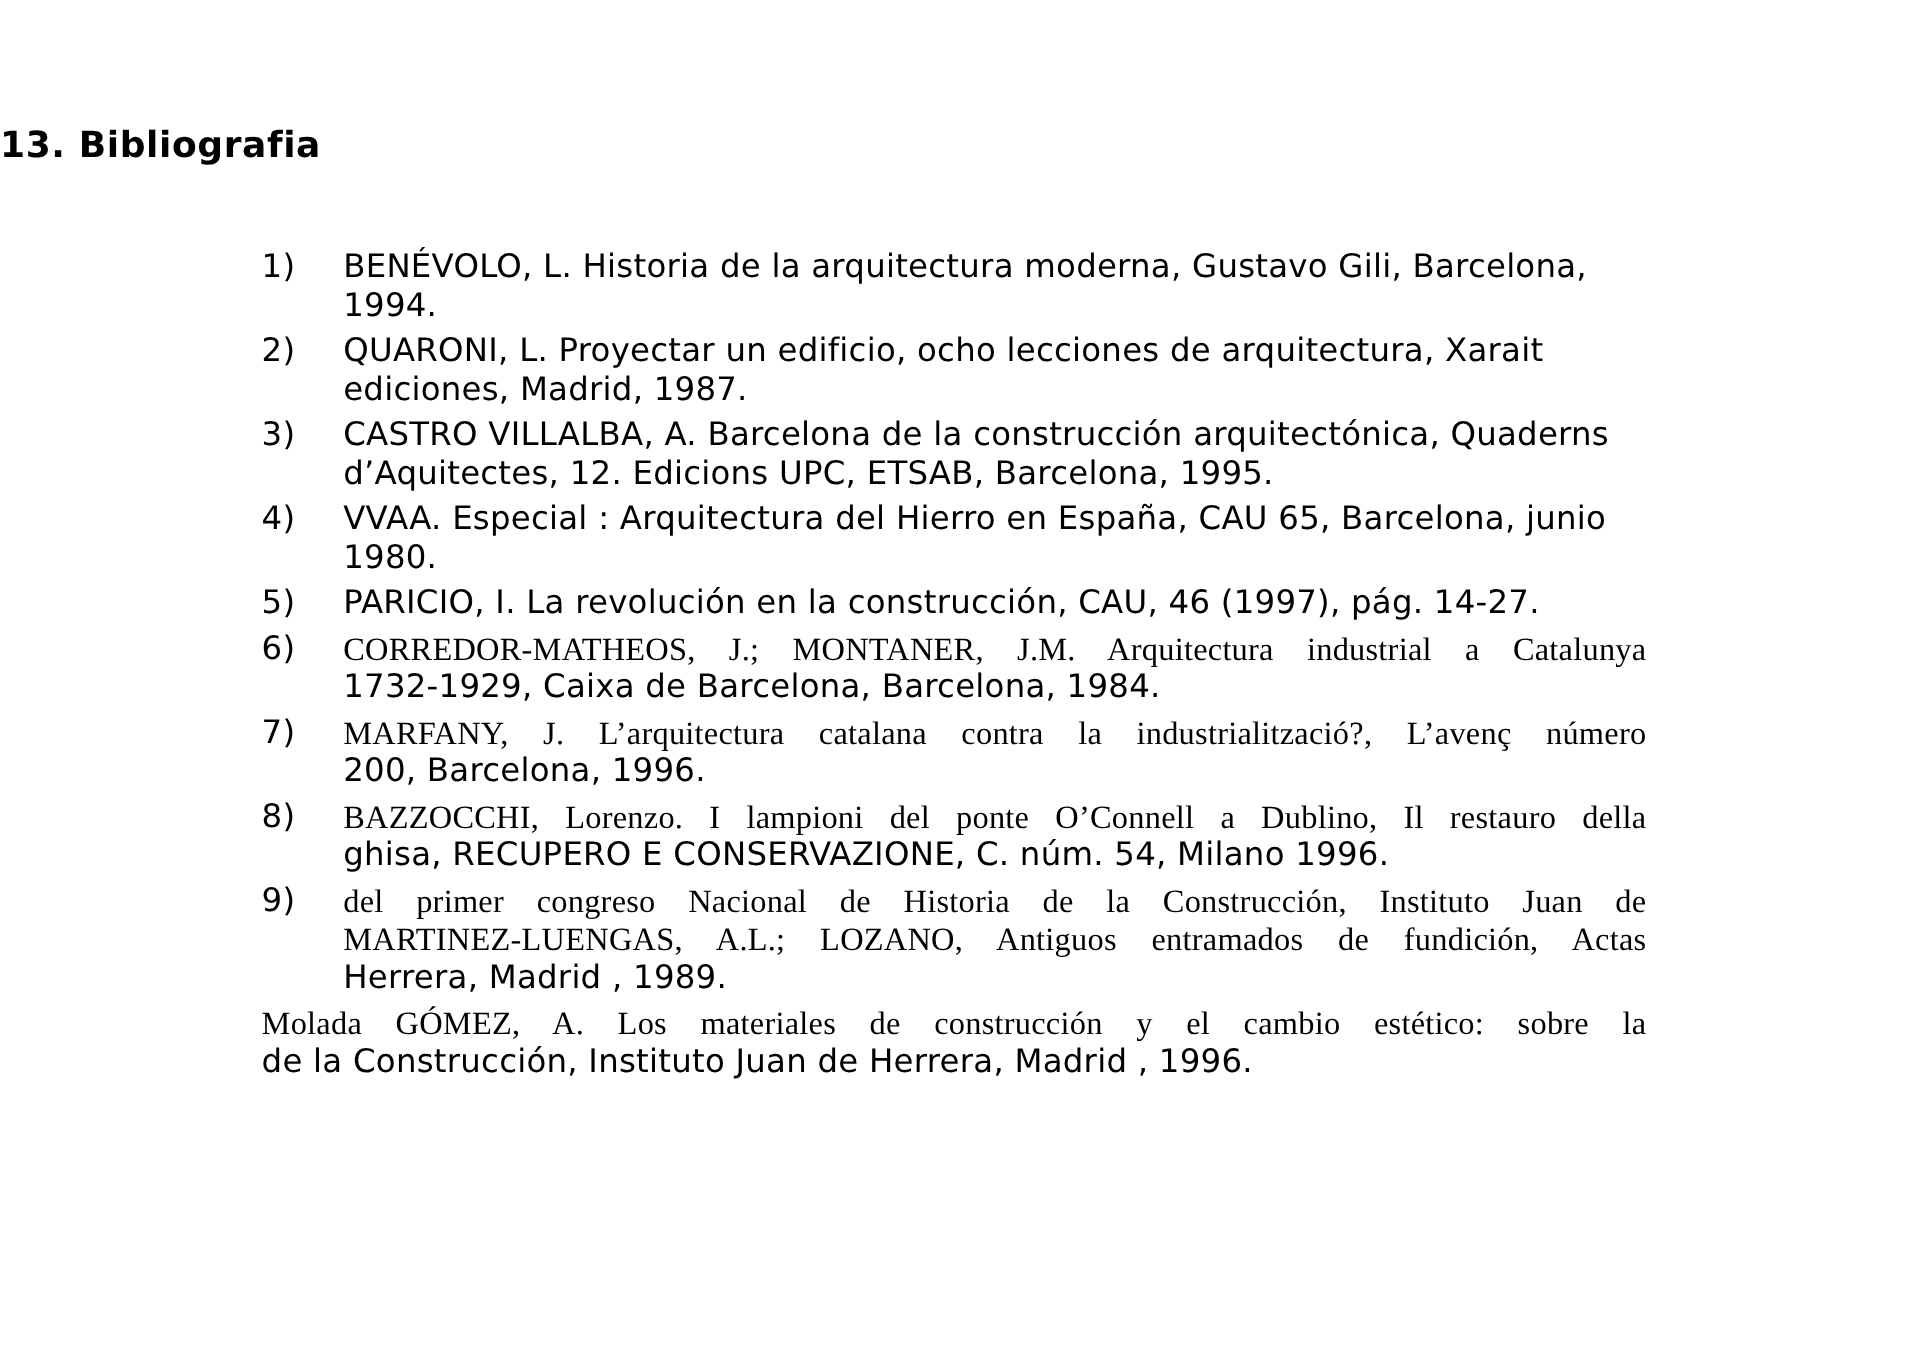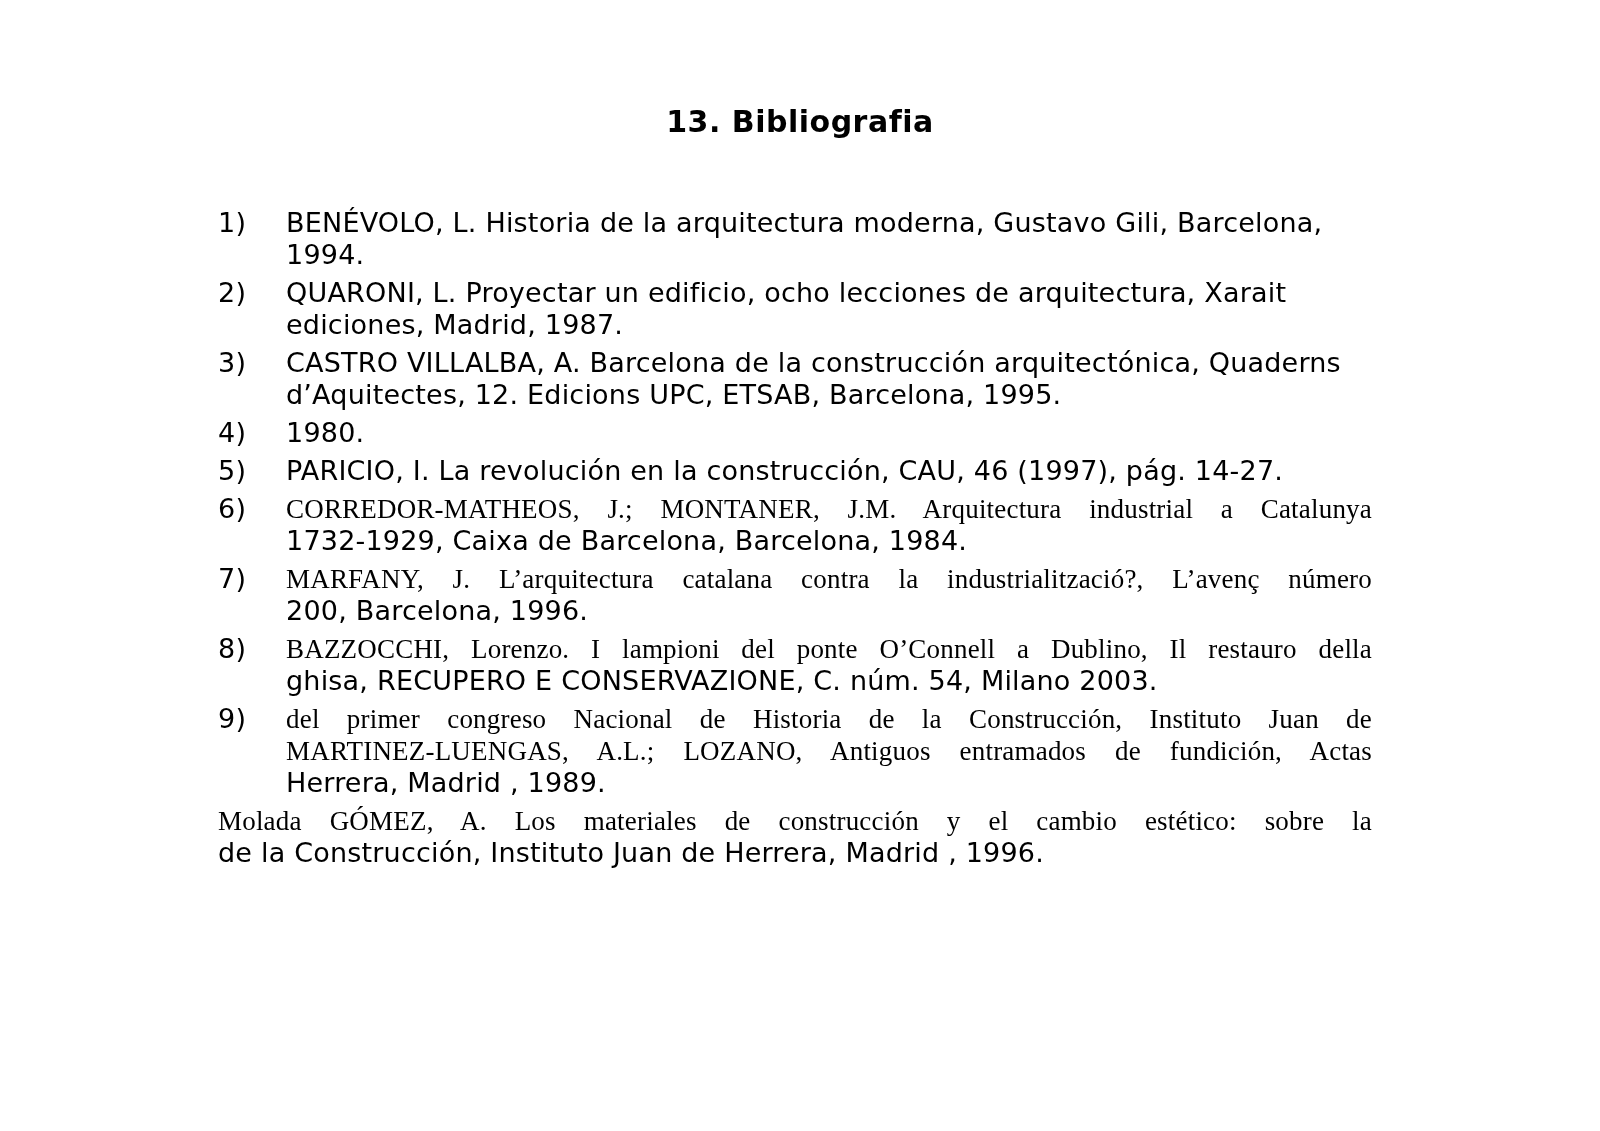--- a/index.html
+++ b/index.html
@@ -11,21 +11,21 @@
   }
   .page {
     position: relative;
     width: 1600px; height: 1131px;
     background: #ffffff;
     overflow: hidden;
   }
   .title {
     position: absolute;
     top: 104px; left: 0; width: 1600px;
-    text-align: center;
+    text-align: left;
     font-size: 30px; font-weight: bold;
     line-height: 36px;
     letter-spacing: 0.5px;
   }
   .bib {
     position: absolute;
     left: 218px; top: 207px; width: 1154px;
     font-size: 27px; line-height: 32px;
     letter-spacing: 0.2px;
   }
@@ -64,20 +64,21 @@
       <div class="num">3)</div>
       <div class="txt">
         <div class="ln">CASTRO VILLALBA, A. Barcelona de la construcción arquitectónica, Quaderns</div>
         <div class="ln">d’Aquitectes, 12. Edicions UPC, ETSAB, Barcelona, 1995.</div>
       </div>
     </div>
 
     <div class="item">
       <div class="num">4)</div>
       <div class="txt">
+        <div class="ln">VVAA. Especial : Arquitectura del Hierro en España, CAU 65, Barcelona, junio</div>
         <div class="ln">1980.</div>
       </div>
     </div>
 
     <div class="item">
       <div class="num">5)</div>
       <div class="txt">
         <div class="ln">PARICIO, I. La revolución en la construcción, CAU, 46 (1997), pág. 14-27.</div>
       </div>
     </div>
@@ -95,21 +96,21 @@
       <div class="txt">
         <div class="ln jl">MARFANY, J. L’arquitectura catalana contra la industrialització?, L’avenç número</div>
         <div class="ln">200, Barcelona, 1996.</div>
       </div>
     </div>
 
     <div class="item">
       <div class="num">8)</div>
       <div class="txt">
         <div class="ln jl">BAZZOCCHI, Lorenzo. I lampioni del ponte O’Connell a Dublino, Il restauro della</div>
-        <div class="ln">ghisa, RECUPERO E CONSERVAZIONE, C. núm. 54, Milano 2003.</div>
+        <div class="ln">ghisa, RECUPERO E CONSERVAZIONE, C. núm. 54, Milano 1996.</div>
       </div>
     </div>
 
     <div class="item">
       <div class="num">9)</div>
       <div class="txt">
         <div class="ln jl">del primer congreso Nacional de Historia de la Construcción, Instituto Juan de</div>
         <div class="ln jl">MARTINEZ-LUENGAS, A.L.; LOZANO, Antiguos entramados de fundición, Actas</div>
         <div class="ln">Herrera, Madrid , 1989.</div>
       </div>

